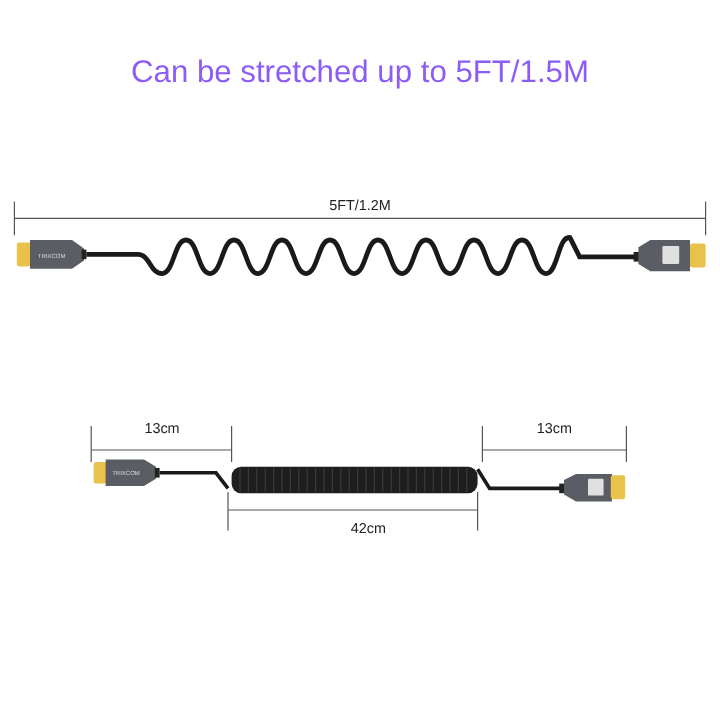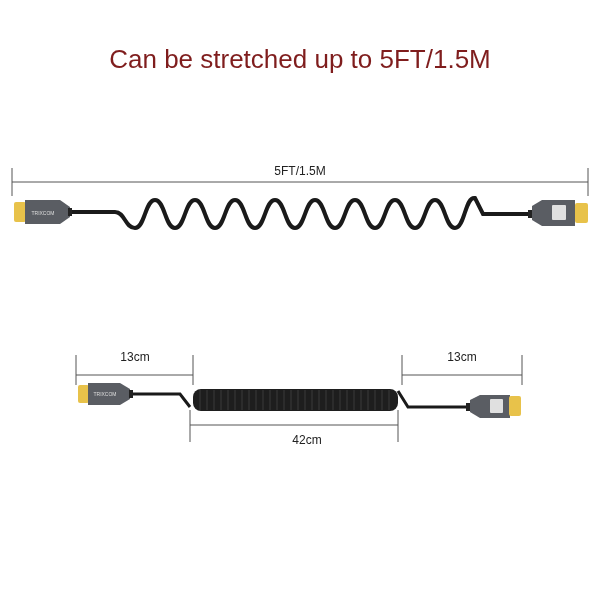--- a/index.html
+++ b/index.html
@@ -1,17 +1,17 @@
 <!DOCTYPE html>
 <html><head>
 <meta charset="utf-8">
 <style>
   html, body { margin:0; padding:0; background:#ffffff; }
   body { width:600px; height:600px; position:relative; overflow:hidden; font-family:"Liberation Sans", sans-serif; }
-  .title { position:absolute; left:0; top:44px; width:600px; text-align:center; font-size:26px; color:#7f1d1d; }
+  .title { position:absolute; left:0; top:44px; width:600px; text-align:center; font-size:26px; color:#8b5cf6; }
   .lbl { position:absolute; font-size:12px; color:#222; text-align:center; }
   svg { position:absolute; left:0; top:0; }
 </style>
 </head>
 <body>
 
 <div class="title">Can be stretched up to 5FT/1.5M</div>
 
 <svg width="600" height="600">
 
@@ -83,16 +83,16 @@
         <line x1="389" y1="390" x2="389" y2="410"></line>
     </g>
     <path d="M398 391 L408 407 L468 407" fill="none" stroke="#1a1a1a" stroke-width="3"></path>
     <rect x="466" y="403" width="5" height="8" fill="#222"></rect>
     <path d="M470 400 L480 395 L510 395 L510 418 L480 418 L470 412 Z" fill="#5a5d63"></path>
     <rect x="490" y="399" width="13" height="14" fill="#e0e0e0" rx="1"></rect>
     <rect x="509" y="396" width="12" height="20" fill="#e8c24a" rx="2"></rect>
   </g>
 </svg>
 
-<div class="lbl" style="left:250px;top:164px;width:100px;">5FT/1.5M</div>
+<div class="lbl" style="left:250px;top:164px;width:100px;">5FT/1.2M</div>
 <div class="lbl" style="left:85px;top:350px;width:100px;">13cm</div>
 <div class="lbl" style="left:412px;top:350px;width:100px;">13cm</div>
 <div class="lbl" style="left:257px;top:433px;width:100px;">42cm</div>
 
 </body></html>

